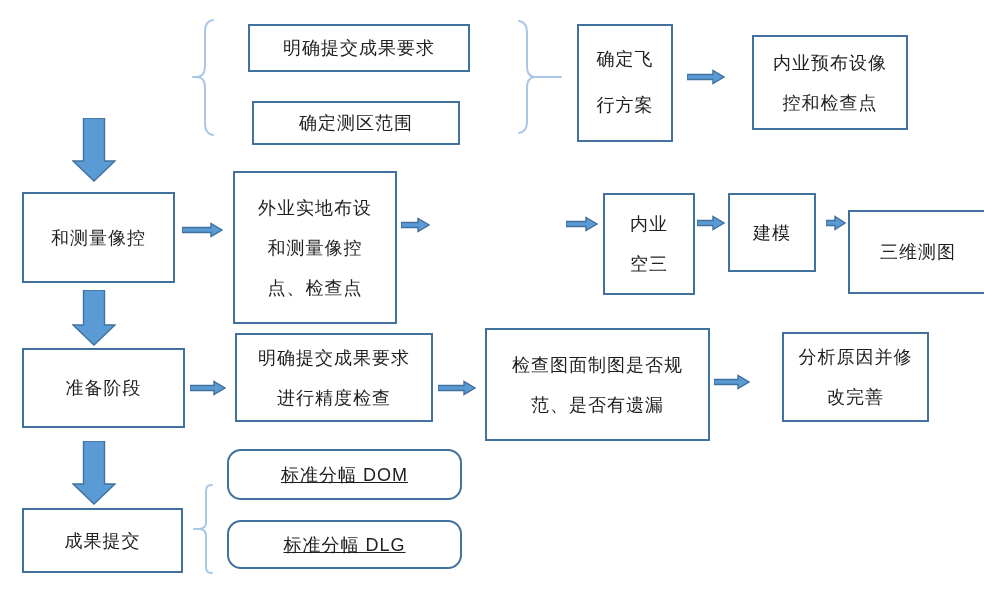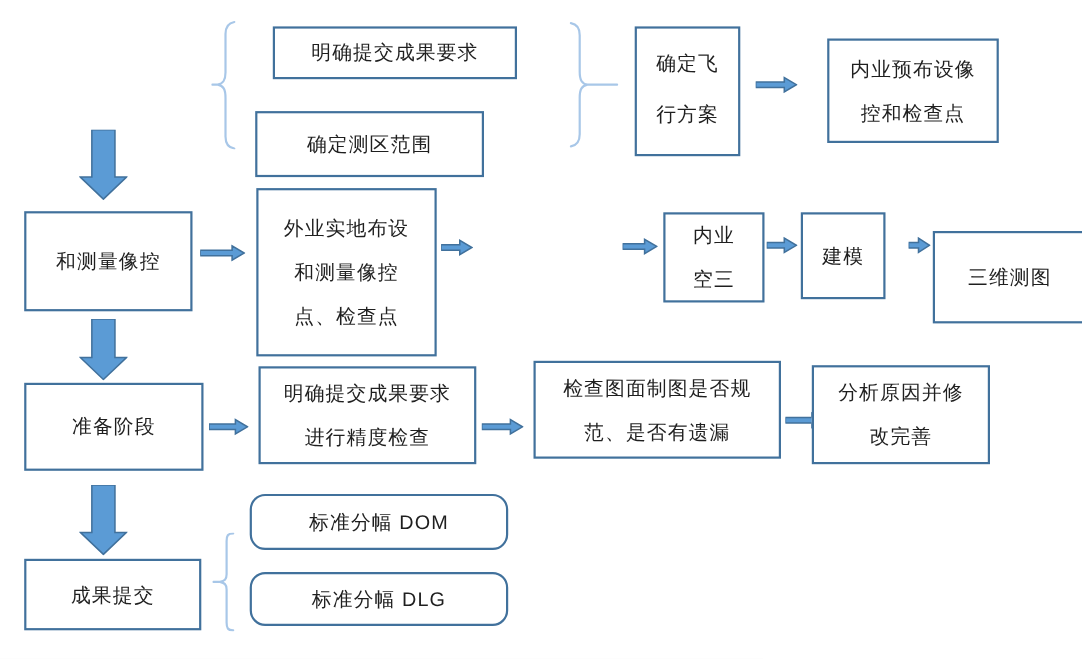--- a/index.html
+++ b/index.html
@@ -17,40 +17,40 @@
     overflow:hidden;margin:0 auto;
   }
   .box{
     position:absolute;box-sizing:border-box;border:2px solid var(--box-border);
     background:var(--background);display:flex;align-items:center;justify-content:center;
     color:var(--text);font-size:18px;letter-spacing:1px;text-align:center;
   }
   .box .label{white-space:pre-line;display:block;}
   .lh40 .label{line-height:40px;}
   .lh46 .label{line-height:46px;font-family:Liberation Mono, monospace;}
-  .rounded{border-radius:14px;}
+  .rounded{border-radius:14px;text-decoration:underline;}
   .shape{position:absolute;}
   .harrow polygon,.varrow polygon{fill:var(--arrow-fill);stroke:var(--arrow-outline);stroke-width:1.4;stroke-linejoin:miter;}
   .brace path{fill:none;stroke:var(--brace);stroke-width:2;stroke-linecap:round;stroke-linejoin:round;}
 </style>
 </head>
 <body>
 
 <div class="canvas">
 
 
   <svg class="shape brace" style="left:192px;top:18px" width="24" height="118" viewBox="0 0 24 118">
     <path d="M21 2 C15 3 13 7 13 13 L13 48 C13 55 11 58 6 59 L1 59 M6 59 C11 60 13 63 13 71 L13 106 C13 112 15 116 21 117"></path>
   </svg>
 
   <div class="box" style="left:248px;top:24px;width:222px;height:48px">
     <span class="label">明确提交成果要求</span>
   </div>
 
-  <div class="box" style="left:232px;top:101px;width:208px;height:60px">
+  <div class="box" style="left:252px;top:101px;width:208px;height:44px">
     <span class="label">确定测区范围</span>
   </div>
 
   <svg class="shape brace" style="left:517px;top:19px" width="46" height="116" viewBox="0 0 46 116">
     <path d="M2 2 C8 3 10 7 10 13 L10 46 C10 54 12 57 17 58 L44 58 M17 58 C12 59 10 62 10 70 L10 103 C10 109 8 113 2 114"></path>
   </svg>
 
   <div class="box lh46" style="left:577px;top:24px;width:96px;height:118px">
     <span class="label">确定飞
 行方案</span>
@@ -85,30 +85,30 @@
 
   <svg class="shape harrow" style="left:401px;top:217px" width="29" height="16" viewBox="0 0 29 16">
     <polygon points="0,5.5 17,5.5 17,1.5 28,8 17,14.5 17,10.5 0,10.5"></polygon>
   </svg>
 
 
   <svg class="shape harrow" style="left:566px;top:216px" width="32" height="16" viewBox="0 0 32 16">
     <polygon points="0,5.5 20,5.5 20,1.5 31,8 20,14.5 20,10.5 0,10.5"></polygon>
   </svg>
 
-  <div class="box lh40" style="left:603px;top:193px;width:92px;height:82px">
+  <div class="box lh40" style="left:603px;top:193px;width:92px;height:102px">
     <span class="label">内业
 空三</span>
   </div>
 
   <svg class="shape harrow" style="left:697px;top:215px" width="28" height="16" viewBox="0 0 28 16">
     <polygon points="0,5.5 16,5.5 16,1.5 27,8 16,14.5 16,10.5 0,10.5"></polygon>
   </svg>
 
-  <div class="box" style="left:728px;top:193px;width:77px;height:79px">
+  <div class="box" style="left:728px;top:193px;width:88px;height:79px">
     <span class="label">建模</span>
   </div>
 
   <svg class="shape harrow" style="left:826px;top:215px" width="20" height="16" viewBox="0 0 20 16">
     <polygon points="0,5.5 9,5.5 9,1.5 19,8 9,14.5 9,10.5 0,10.5"></polygon>
   </svg>
 
   <div class="box" style="left:848px;top:210px;width:140px;height:84px">
     <span class="label">三维测图</span>
   </div>
@@ -127,30 +127,30 @@
 
   <div class="box lh40" style="left:235px;top:333px;width:198px;height:89px">
     <span class="label">明确提交成果要求
 进行精度检查</span>
   </div>
 
   <svg class="shape harrow" style="left:438px;top:380px" width="38" height="16" viewBox="0 0 38 16">
     <polygon points="0,5.5 26,5.5 26,1.5 37,8 26,14.5 26,10.5 0,10.5"></polygon>
   </svg>
 
-  <div class="box lh40" style="left:485px;top:328px;width:225px;height:89px">
+  <div class="box lh40" style="left:485px;top:328px;width:225px;height:113px">
     <span class="label">检查图面制图是否规
 范、是否有遗漏</span>
   </div>
 
   <svg class="shape harrow" style="left:714px;top:374px" width="36" height="16" viewBox="0 0 36 16">
     <polygon points="0,5.5 24,5.5 24,1.5 35,8 24,14.5 24,10.5 0,10.5"></polygon>
   </svg>
 
-  <div class="box lh40" style="left:738px;top:332px;width:162px;height:90px">
+  <div class="box lh40" style="left:782px;top:332px;width:147px;height:90px">
     <span class="label">分析原因并修
 改完善</span>
   </div>
 
   <svg class="shape varrow" style="left:72px;top:441px" width="44" height="64" viewBox="0 0 44 64">
     <polygon points="11.5,0 32.5,0 32.5,43 43,43 22,63 1,43 11.5,43"></polygon>
   </svg>
 
   <div class="box" style="left:22px;top:508px;width:161px;height:65px">
     <span class="label">成果提交</span>

